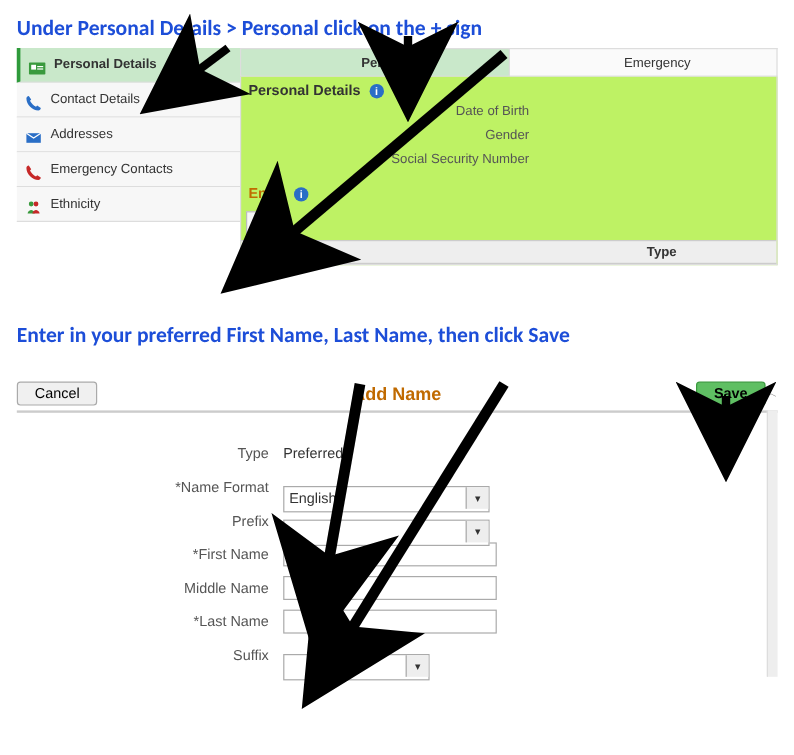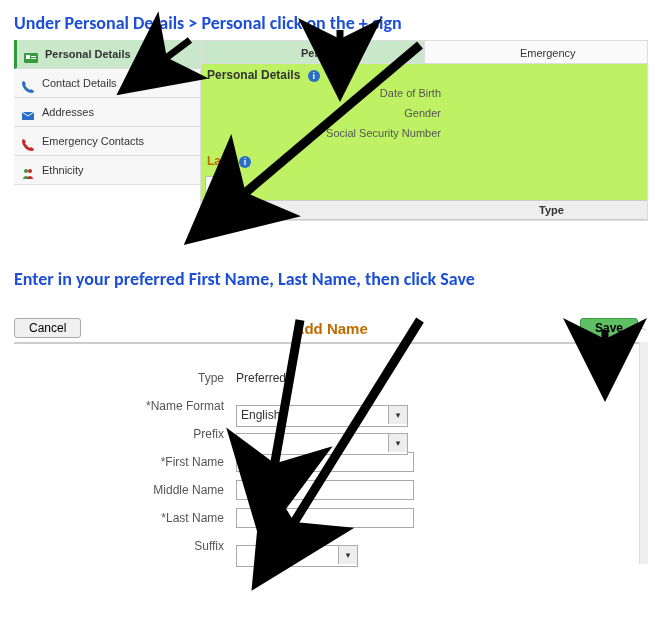--- a/index.html
+++ b/index.html
@@ -119,21 +119,21 @@
     <div class="pf">
           <div class="pf-label">Date of Birth</div>
         </div>
     <div class="pf">
           <div class="pf-label">Gender</div>
         </div>
     <div class="pf">
           <div class="pf-label">Social Security Number</div>
         </div>
     <div class="names-h">
-      <span>Last</span>
+      <span>Enter</span>
       <span class="info">i</span>
     </div>
     <div class="addrow">
       <span>+</span>
     </div>
     <div class="grid-head">
       <div class="col-name">Name</div>
       <div class="col-type">Type</div>
     </div>
   </div>

